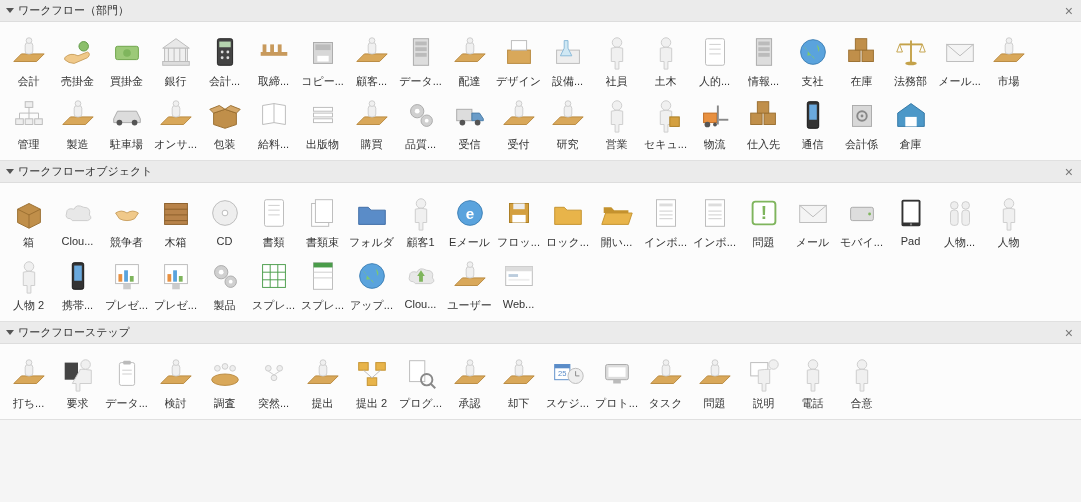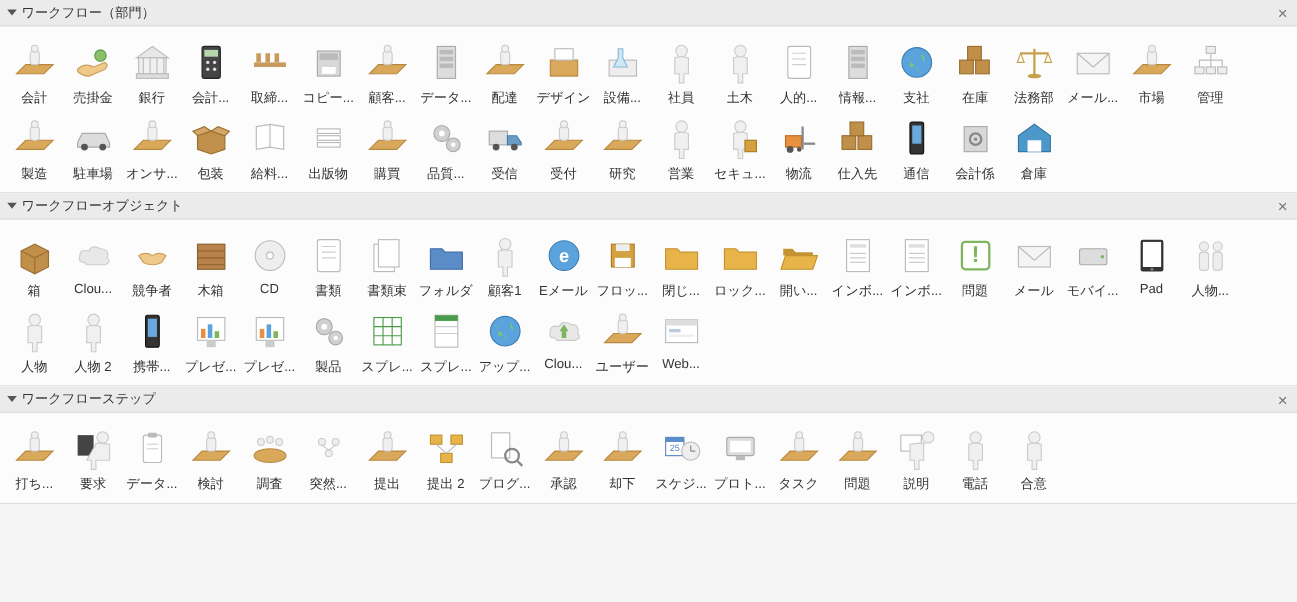--- a/index.html
+++ b/index.html
@@ -101,20 +101,29 @@
             <svg viewBox="0 0 40 40">
               <path d="M6 26 Q12 20 20 24 L30 20 Q34 22 30 26 L16 32 Q10 32 6 28 Z" fill="#f0c98a" stroke="#c9a060"></path>
               <circle cx="26" cy="14" r="5" fill="#8bbf6b" stroke="#5f9946"></circle>
             </svg>
           </div>
        <div class="label">売掛金</div>
         </div>
         <div class="item">
           <div class="icon-box">
             <svg viewBox="0 0 40 40">
+              <rect x="8" y="14" width="24" height="14" rx="2" fill="#9cc978" stroke="#6da349"></rect>
+              <circle cx="20" cy="21" r="4" fill="#7fb55d"></circle>
+            </svg>
+          </div>
+       <div class="label">買掛金</div>
+        </div>
+        <div class="item">
+          <div class="icon-box">
+            <svg viewBox="0 0 40 40">
               <path d="M6 16 L20 6 L34 16 Z" fill="#e8e8e8" stroke="#bbb"></path>
               <rect x="8" y="16" width="24" height="14" fill="#f0f0f0" stroke="#bbb"></rect>
               <line x1="12" y1="16" x2="12" y2="30" stroke="#bbb"></line>
               <line x1="18" y1="16" x2="18" y2="30" stroke="#bbb"></line>
               <line x1="24" y1="16" x2="24" y2="30" stroke="#bbb"></line>
               <line x1="30" y1="16" x2="30" y2="30" stroke="#bbb"></line>
               <rect x="6" y="30" width="28" height="4" fill="#ddd" stroke="#bbb"></rect>
             </svg>
           </div>
        <div class="label">銀行</div>
@@ -591,28 +600,20 @@
             </svg>
           </div>
        <div class="label">フロッ...</div>
         </div>
         <div class="item">
           <div class="icon-box">
             <svg viewBox="0 0 40 40">
               <path d="M6 14 L16 14 L19 17 L34 17 L34 32 L6 32 Z" fill="#e8b44a" stroke="#c4922e"></path>
             </svg>
           </div>
-       <div class="label">閉じ...</div>
-        </div>
-        <div class="item">
-          <div class="icon-box">
-            <svg viewBox="0 0 40 40">
-              <path d="M6 14 L16 14 L19 17 L34 17 L34 32 L6 32 Z" fill="#e8b44a" stroke="#c4922e"></path>
-            </svg>
-          </div>
        <div class="label">ロック...</div>
         </div>
         <div class="item">
           <div class="icon-box">
             <svg viewBox="0 0 40 40">
               <path d="M6 14 L14 14 L17 17 L32 17 L32 20 L6 20 Z" fill="#c4922e"></path>
               <path d="M8 20 L36 20 L32 32 L4 32 Z" fill="#e8b44a" stroke="#c4922e"></path>
             </svg>
           </div>
        <div class="label">開い...</div>

